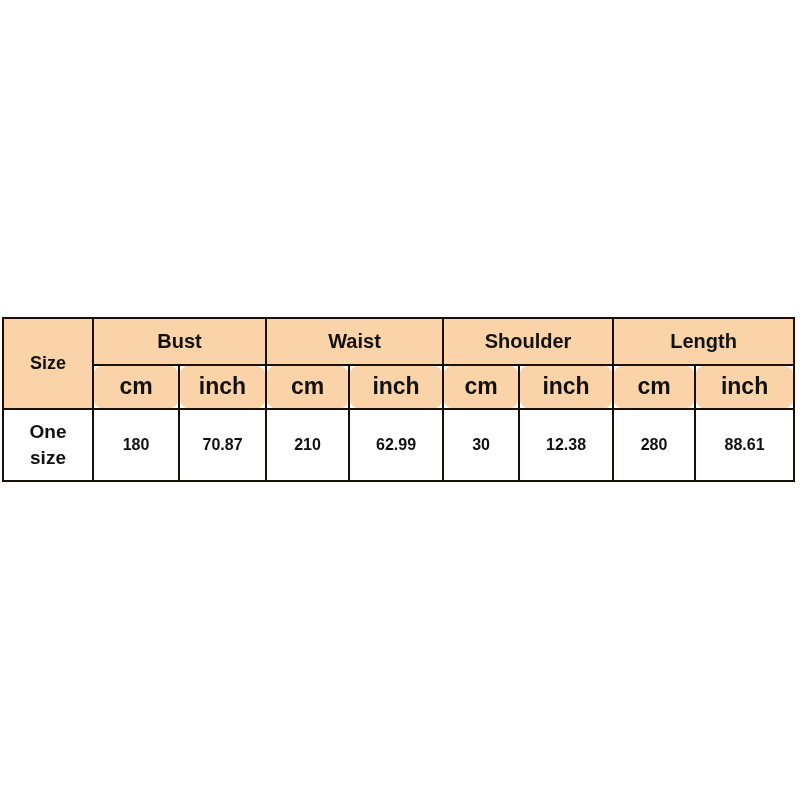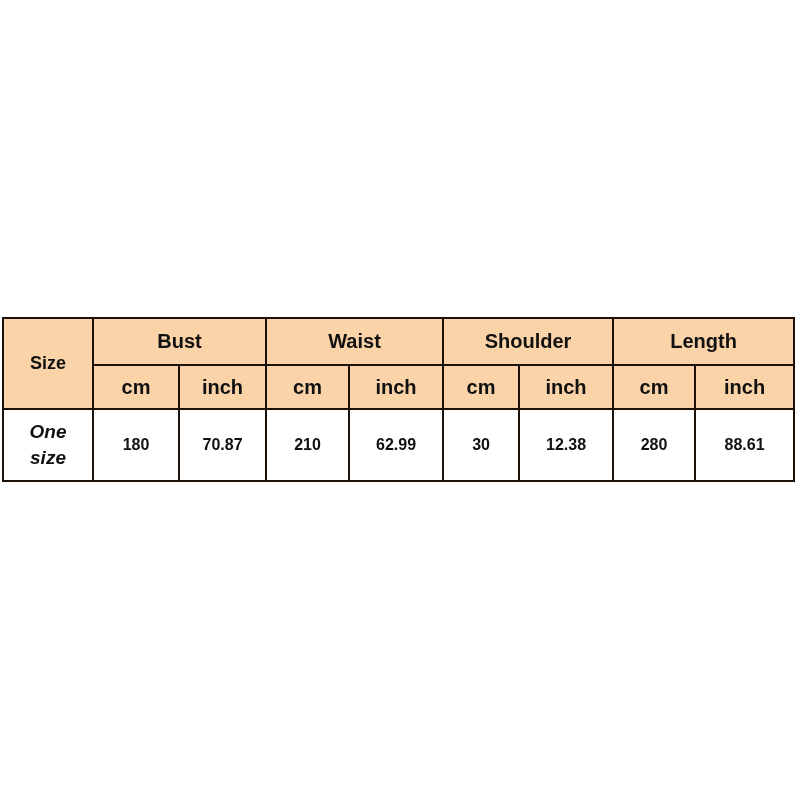--- a/index.html
+++ b/index.html
@@ -57,22 +57,23 @@
   }
 
   
   .group-row th {
     font-size: 20px;
     height: 45px;
   }
 
   
   .unit-row th {
-    font-size: 20px;
+    font-size: 23px;
     height: 42px;
+    border-radius: 12px;
   }
 
   
   th.size-corner {
     font-size: 18px;
     background: #fad3a8;
   }
 
   
   .data-row td {
@@ -80,21 +81,20 @@
     font-size: 16px;
     height: 70px;
   }
 
   td.size-label {
     font-size: 19px;
     line-height: 1.55;
   }
   td.size-label .line {
     display: block;
-    font-style: italic;
   }
 
   
   col.c-size     { width: 90px;  }
   col.c-bust-cm  { width: 86px;  }
   col.c-bust-in  { width: 87px;  }
   col.c-waist-cm { width: 83px;  }
   col.c-waist-in { width: 94px;  }
   col.c-sh-cm    { width: 76px;  }
   col.c-sh-in    { width: 94px;  }

